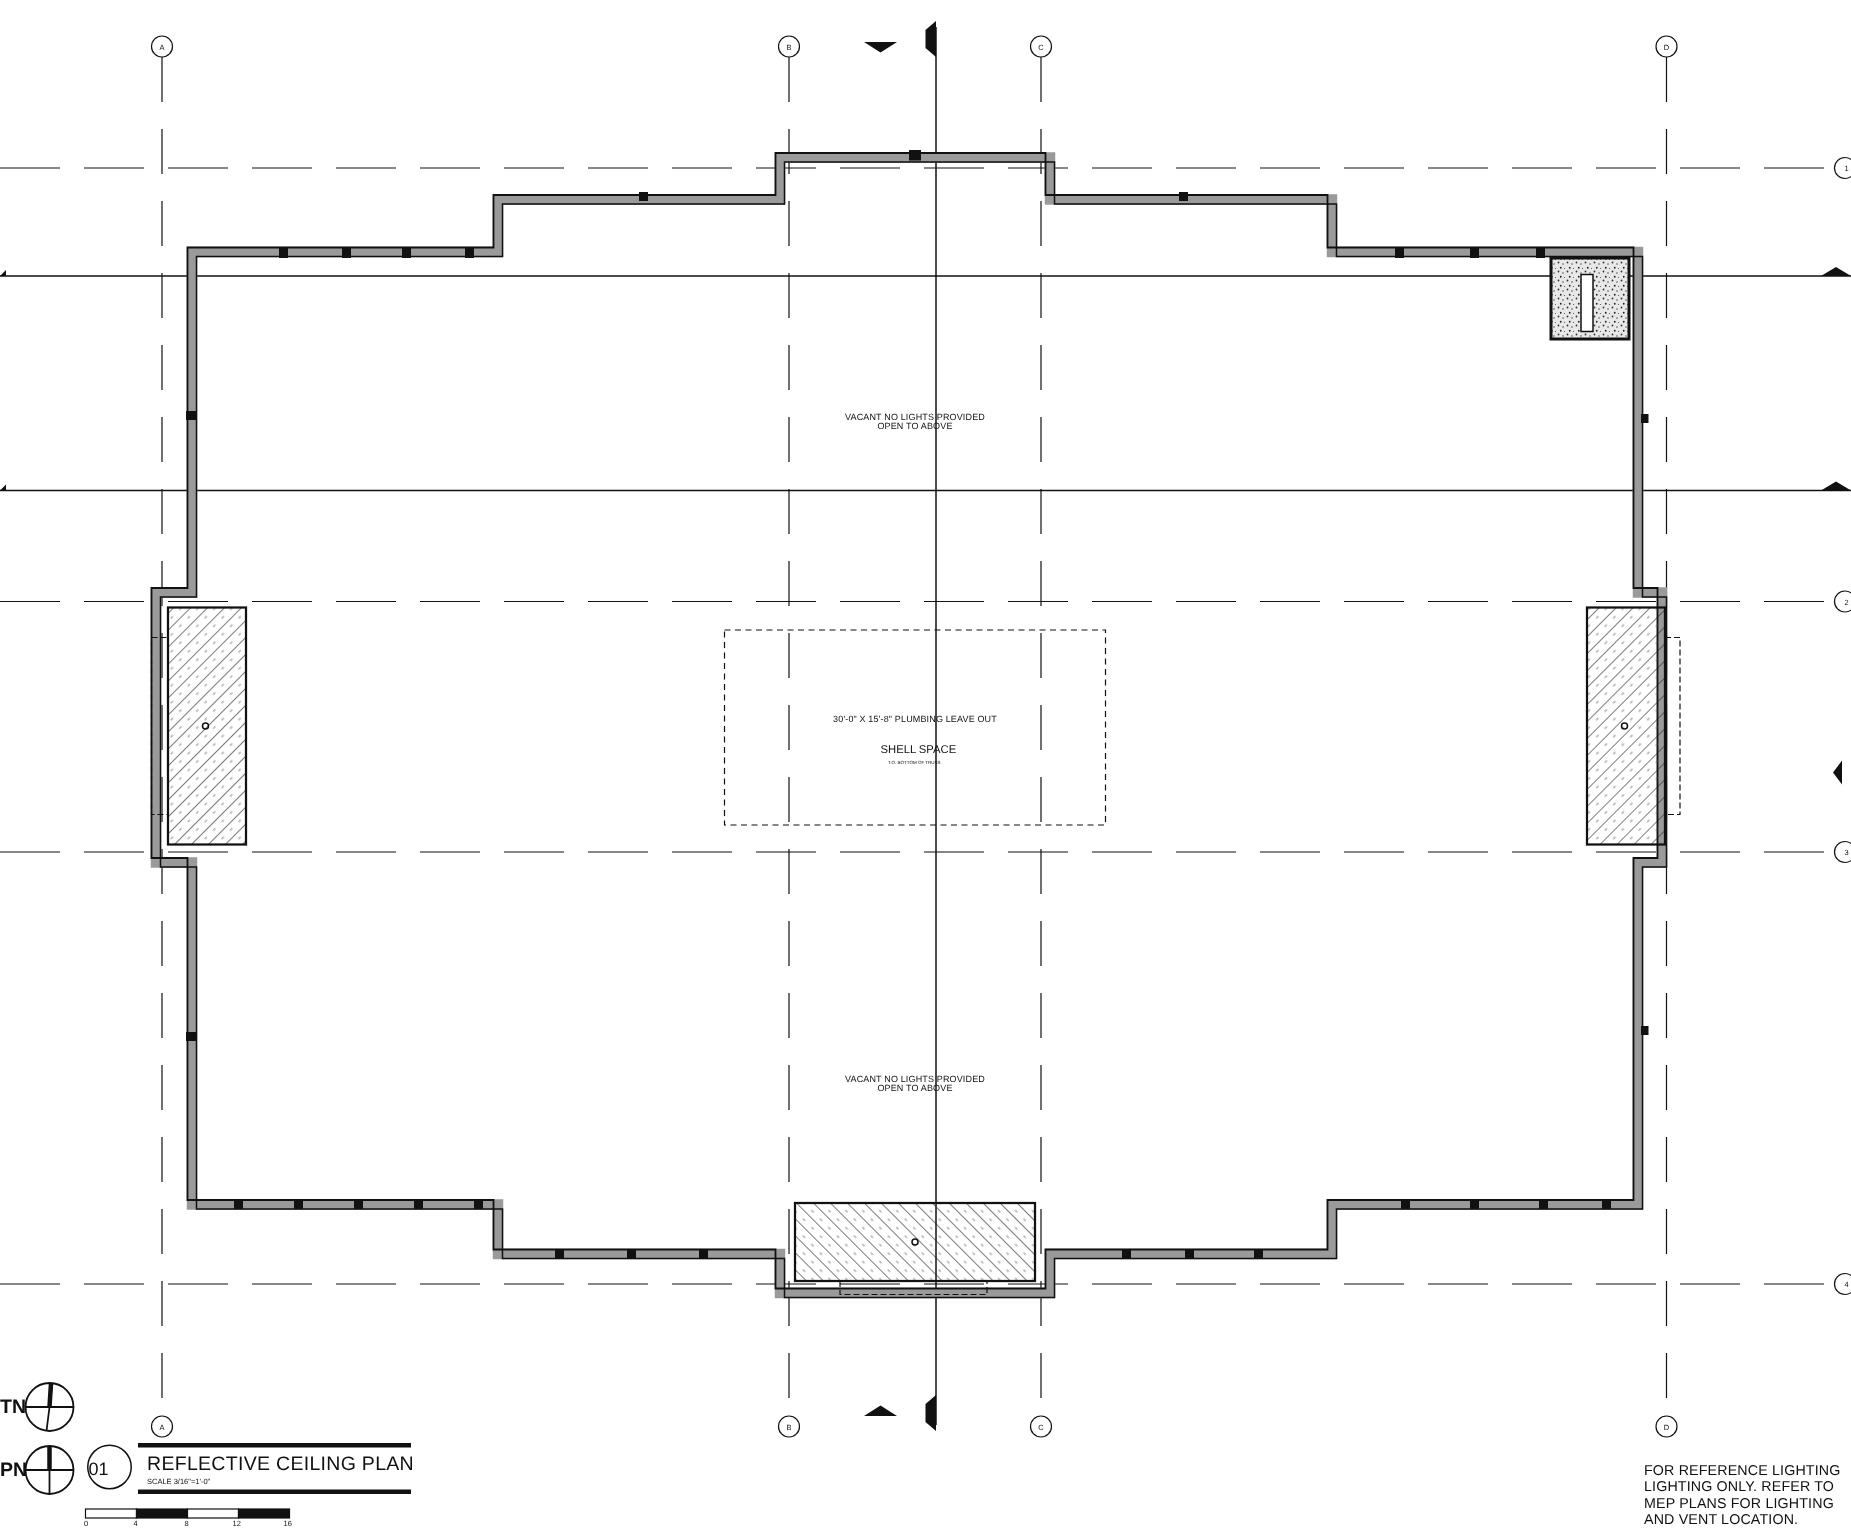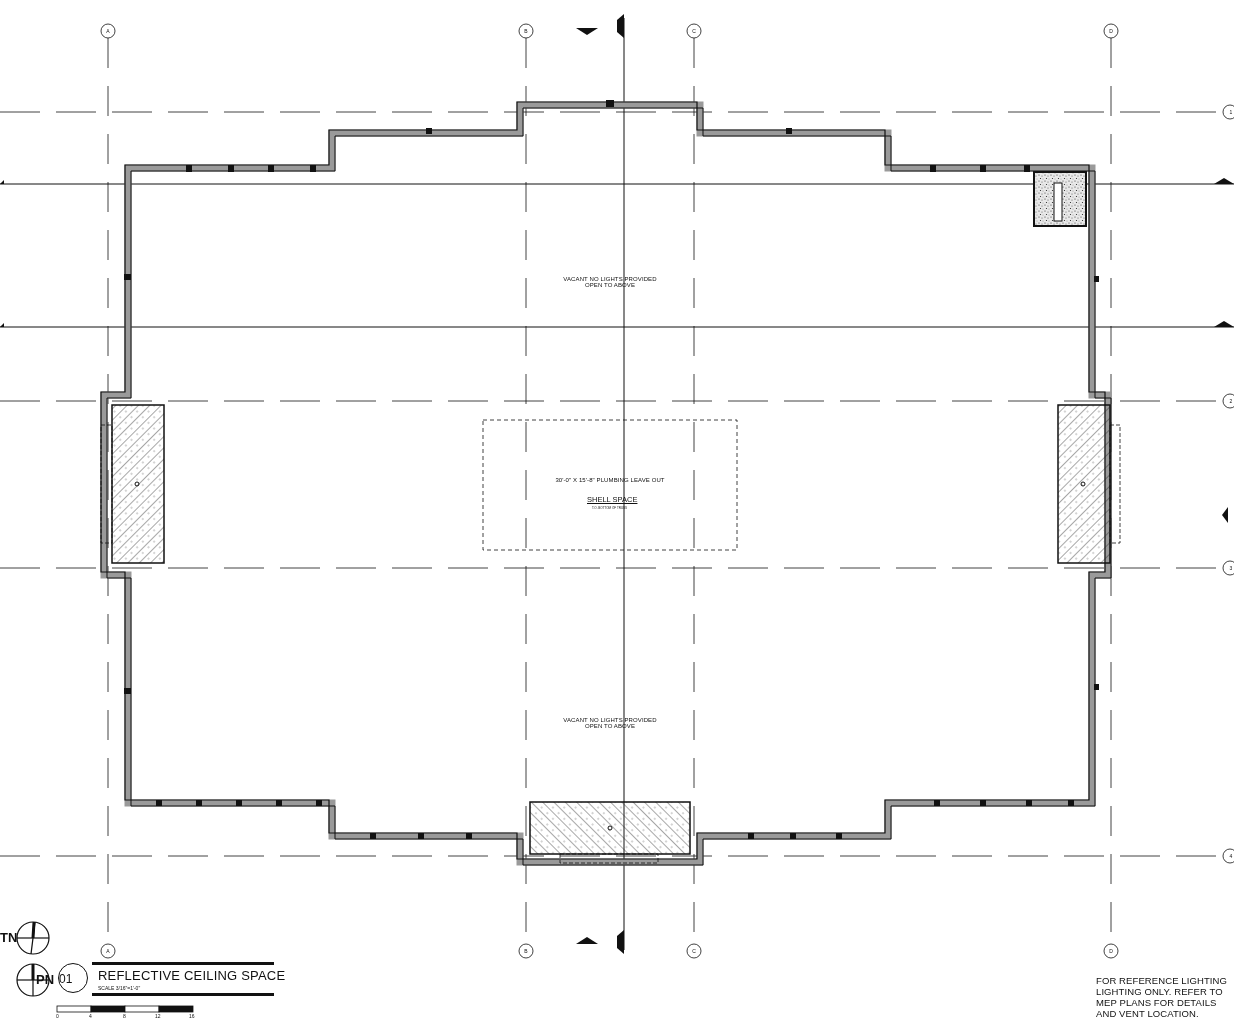--- a/index.html
+++ b/index.html
@@ -5,21 +5,21 @@
   html, body { margin: 0; padding: 0; background: #ffffff; }
   body { width: 1234px; height: 1026px; overflow: hidden; position: relative; font-family: "Liberation Sans", sans-serif; color: #111; }
   svg#plan { position: absolute; left: 0; top: 0; }
   .note { position: absolute; left: 1096px; top: 975px; width: 138px; font-size: 9.5px; line-height: 11px; letter-spacing: 0.1px; }
   .note div { white-space: nowrap; }
   .title-block { position: absolute; left: 92px; top: 962px; width: 182px; }
   .title-bar { height: 3px; background: #111; }
   .title-text { font-size: 13px; line-height: 16px; padding: 3px 0 0 6px; letter-spacing: 0.2px; white-space: nowrap; }
   .scale-text { font-size: 5px; padding-left: 6px; height: 9px; line-height: 8px; }
   .label { position: absolute; font-size: 6px; text-align: center; white-space: nowrap; letter-spacing: 0.1px; }
-  .shell { position: absolute; font-size: 7.5px; text-decoration: underline; }
+  .shell { position: absolute; font-size: 7.5px; }
   .shell-sub { position: absolute; font-size: 3px; }
   .view-num { position: absolute; left: 58px; top: 963px; width: 30px; height: 30px; border: 1.3px solid #111; border-radius: 50%; text-align: left; line-height: 30px; font-size: 12px; box-sizing: border-box; }
   .north-lbl { position: absolute; font-size: 13px; left: 0; font-weight: bold; }
   .scale-ticks { position: absolute; top: 1013px; font-size: 5px; }
 </style>
 </head>
 <body>
 
 <svg id="plan" width="1234" height="1026" viewBox="0 0 1234 1026" xmlns="http://www.w3.org/2000/svg">
   <defs>
@@ -186,35 +186,35 @@
 </div>
 <div class="label" style="left:560px; top:717px; width:100px;">
   <div>VACANT NO LIGHTS PROVIDED</div>
   <div>OPEN TO ABOVE</div>
 </div>
 <div class="label" style="left:550px; top:477px; width:120px;">30'-0" X 15'-8" PLUMBING LEAVE OUT</div>
 <div class="shell" style="left:587px; top:495px;">SHELL SPACE</div>
 <div class="shell-sub" style="left:592px; top:506px;">T.O. BOTTOM OF TRUSS</div>
 
 <div class="north-lbl" style="top:930px;">TN</div>
-<div class="north-lbl" style="top:972px;margin-left:36px;">PN</div>
+<div class="north-lbl" style="top:972px;">PN</div>
 
 <div class="view-num">01</div>
 
 <div class="title-block">
   <div class="title-bar"></div>
-  <div class="title-text">REFLECTIVE CEILING SPACE</div>
+  <div class="title-text">REFLECTIVE CEILING PLAN</div>
   <div class="scale-text">SCALE 3/16"=1'-0"</div>
   <div class="title-bar"></div>
 </div>
 
 <div class="scale-ticks" style="left:56px;">0</div>
 <div class="scale-ticks" style="left:89px;">4</div>
 <div class="scale-ticks" style="left:123px;">8</div>
 <div class="scale-ticks" style="left:155px;">12</div>
 <div class="scale-ticks" style="left:189px;">16</div>
 
 <div class="note">
   <div>FOR REFERENCE LIGHTING</div>
   <div>LIGHTING  ONLY. REFER TO</div>
-  <div>MEP PLANS FOR DETAILS</div>
+  <div>MEP PLANS FOR LIGHTING</div>
   <div>AND VENT LOCATION.</div>
 </div>
 
 </body></html>

